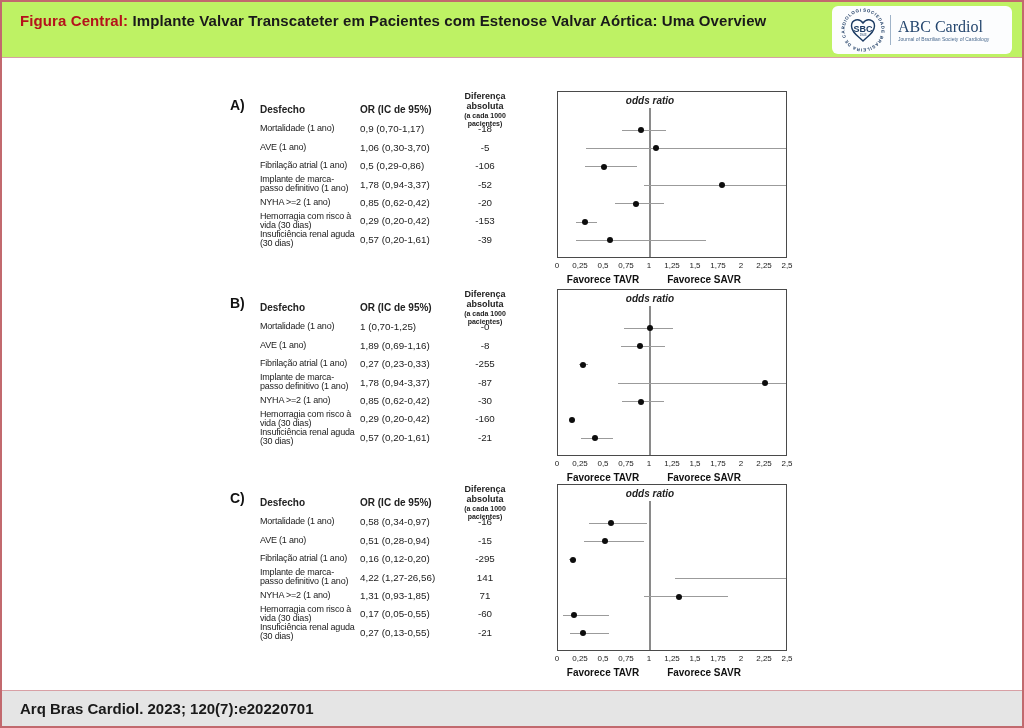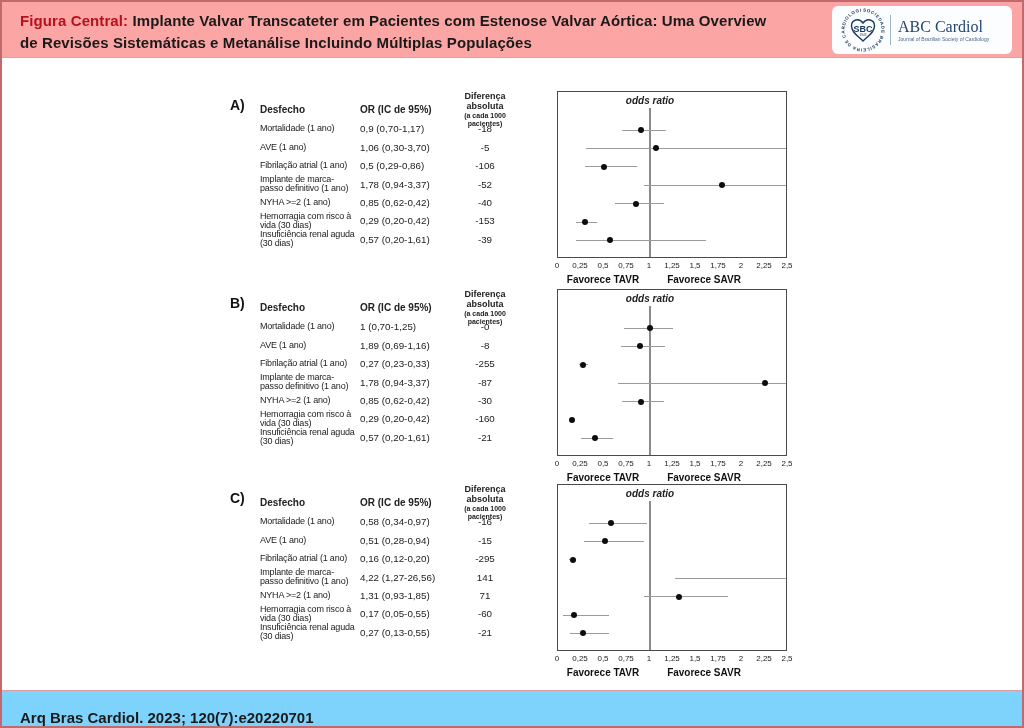--- a/index.html
+++ b/index.html
@@ -2,21 +2,21 @@
 <html><head>
 <meta charset="utf-8">
 <style>
   * { box-sizing: border-box; margin: 0; padding: 0; }
   body { background: #fff; font-family: "Liberation Sans", sans-serif; }
   .page { position: relative; width: 1024px; height: 728px; background: #fff;
           border: 2px solid #c2696e; overflow: hidden; }
 
   
   .hdr { position: absolute; left: 0; right: 0; top: 0; height: 56px;
-         background: #fca5a5; border-bottom: 1px solid #d8a0a5; }
+         background: #bef264; border-bottom: 1px solid #d8a0a5; }
   .hdr-title { position: absolute; left: 18px; top: 8px; font-size: 15px; font-weight: bold;
                color: #1a1a1a; line-height: 1.45; letter-spacing: 0.1px; }
   .hdr-title .red { color: #b5121b; }
   .logo-box { position: absolute; right: 10px; top: 4px; width: 180px; height: 48px;
               background: #fcfdfe; border-radius: 6px; display: flex; align-items: center;
               padding: 0 8px; }
   .logo-divider { width: 1px; height: 30px; background: #9fb3c8; margin: 0 7px 0 4px; }
   .journal-text .jname { font-family: "Liberation Serif", serif; font-size: 16px;
                          color: #24466e; line-height: 1.1; }
   .journal-text .jsub { font-size: 5px; color: #4a6a8f; }
@@ -47,33 +47,32 @@
   .vline { position: absolute; left: 91px; top: 16px; bottom: 0; width: 1.5px; background: #8a8a8a; }
   .ci { position: absolute; height: 1px; background: #9b9b9b; }
   .dot { position: absolute; width: 6px; height: 6px; border-radius: 50%; background: #0d0d0d; }
   .ticks { position: absolute; top: 170px; left: 0; width: 230px; height: 10px; }
   .tick { position: absolute; transform: translateX(-50%); font-size: 8px; color: #222; white-space: nowrap; }
   .favors { position: absolute; top: 183px; left: 0; width: 230px; height: 14px; }
   .favor { position: absolute; transform: translateX(-50%); font-weight: bold; font-size: 10px;
            color: #111; white-space: nowrap; }
 
   
-  .ftr { position: absolute; left: 0; right: 0; bottom: 0; height: 36px; background: #7dd3fc;
-         border-top: 1px solid #d8a0a5; display: flex; align-items: flex-end; padding-left: 18px; }
+  .ftr { position: absolute; left: 0; right: 0; bottom: 0; height: 36px; background: #e5e5e5;
+         border-top: 1px solid #d8a0a5; display: flex; align-items: center; padding-left: 18px; }
   .citation { font-weight: bold; font-size: 15px; color: #1a1a1a; }
 </style>
 </head>
 <body>
 
 <div class="page">
 
   <div class="hdr">
     <div class="hdr-title">
       <span class="red">Figura Central:</span><span> Implante Valvar Transcateter em Pacientes com Estenose Valvar Aórtica: Uma Overview</span><br>
-      <span>de Revisões Sistemáticas e Metanálise Incluindo Múltiplas Populações</span>
     </div>
     <div class="logo-box">
       <svg width="46" height="46" viewBox="0 0 46 46">
         <defs>
           <path id="ringpath" d="M23 4.5 A18.5 18.5 0 1 1 22.99 4.5" fill="none"></path>
         </defs>
         <text font-size="4.4" fill="#1c3b63" font-weight="bold" letter-spacing="0.7">
           <textPath href="#ringpath">SOCIEDADE BRASILEIRA DE CARDIOLOGIA</textPath>
         </text>
         <path d="M23 16 C19 10.5, 11.5 12.5, 11.5 19 C11.5 25.5, 18 29, 23 34 C28 29, 34.5 25.5, 34.5 19 C34.5 12.5, 27 10.5, 23 16 Z" fill="none" stroke="#1c3b63" stroke-width="1.4"></path>
@@ -114,21 +113,21 @@
               <div class="td td-diff">-106</div>
             </div>
             <div class="trow">
               <div class="td td-outcome">Implante de marca-passo definitivo (1 ano)</div>
               <div class="td">1,78 (0,94-3,37)</div>
               <div class="td td-diff">-52</div>
             </div>
             <div class="trow">
               <div class="td td-outcome">NYHA &gt;=2 (1 ano)</div>
               <div class="td">0,85 (0,62-0,42)</div>
-              <div class="td td-diff">-40</div>
+              <div class="td td-diff">-20</div>
             </div>
             <div class="trow">
               <div class="td td-outcome">Hemorragia com risco à vida (30 dias)</div>
               <div class="td">0,29 (0,20-0,42)</div>
               <div class="td td-diff">-153</div>
             </div>
             <div class="trow">
               <div class="td td-outcome">Insuficiência renal aguda (30 dias)</div>
               <div class="td">0,57 (0,20-1,61)</div>
               <div class="td td-diff">-39</div>

